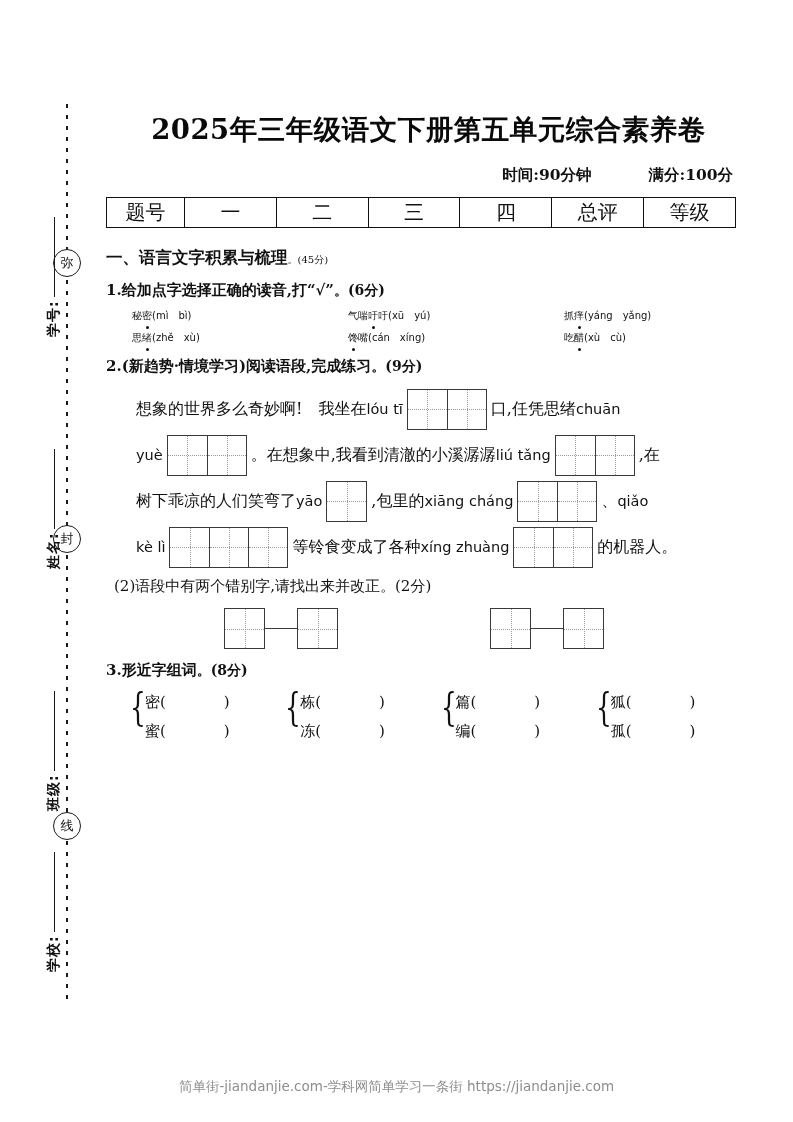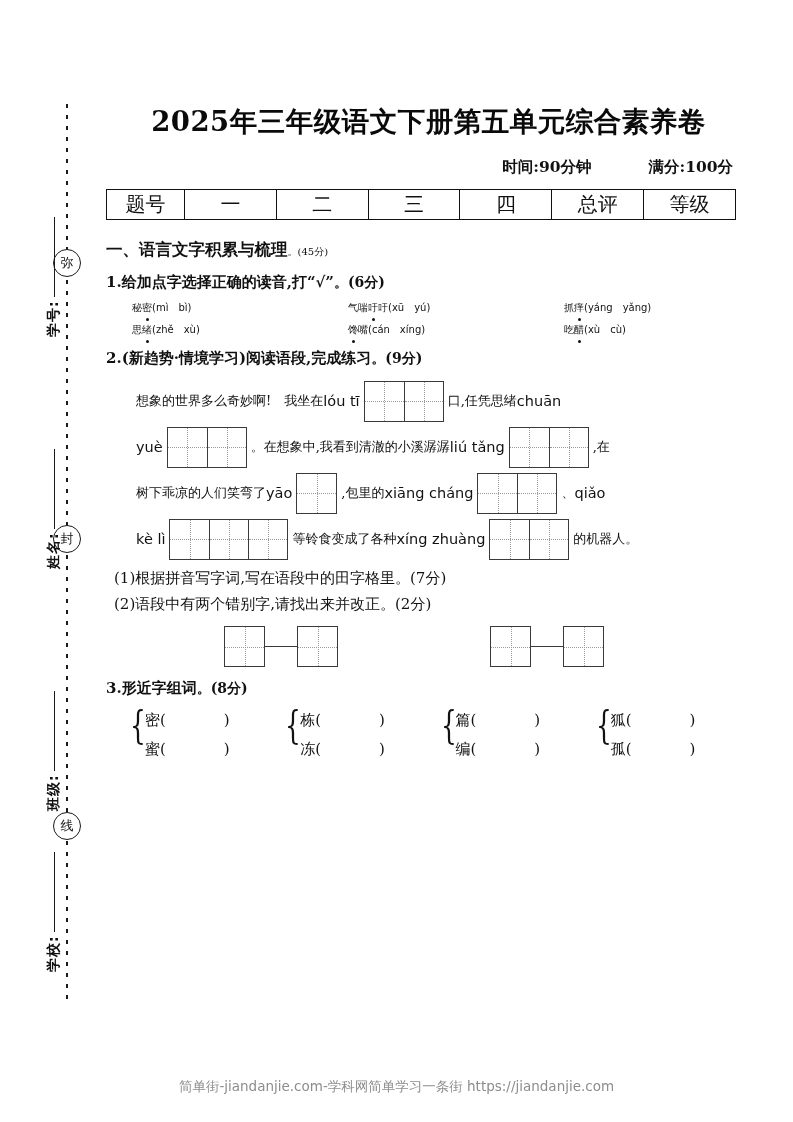--- a/index.html
+++ b/index.html
@@ -48,21 +48,21 @@
     display:block; flex:1; height:0; border-bottom:1.6px solid #1a1a1a;
     min-width:52px;
   }
   .seal-field.f1{ top:268px; }
   .seal-field.f2{ top:500px; }
   .seal-field.f3{ top:742px; }
   .seal-field.f4{ top:903px; }
 
   
   .sheet{
-    position:absolute; left:96px; top:0; width:697px; height:812px;
+    position:absolute; left:96px; top:8px; width:697px; height:812px;
     padding:0 42px 16px 10px;
   }
 
   h1.paper-title{
     margin:0; padding-top:104px;
     font-family:"DejaVu Serif","Liberation Serif",serif;
     font-size:27.5px; font-weight:700; letter-spacing:0.5px;
     text-align:center; white-space:nowrap;
     color:#0a0a0a;
   }
@@ -147,21 +147,21 @@
     font-family:"DejaVu Sans","Liberation Sans",sans-serif;
     font-size:15px;
   }
   .pline{
     display:flex; align-items:center;
     min-height:46px;
     white-space:nowrap;
   }
   .pline .han{
     font-family:"DejaVu Serif","Liberation Serif",serif;
-    font-size:13px;
+    font-size:16px;
   }
   .pline .py{
     font-family:"DejaVu Sans","Liberation Sans",sans-serif;
     font-size:14.5px;
   }
   .pline .sp{ display:inline-block; width:4px; }
 
   .subq{
     margin-top:7px; padding-left:8px;
     font-family:"DejaVu Serif","Liberation Serif",serif;
@@ -356,21 +356,20 @@
           <span class="sp"></span>
           <span class="han">等铃食变成了各种</span>
           <span class="py">xíng zhuàng</span>
           <span class="sp"></span>
           <span class="tzg"><span class="cell"></span><span class="cell"></span></span>
           <span class="sp"></span>
           <span class="han">的机器人。</span>
         </div>
       </div>
 
-    <div class="subq">(1)根据拼音写字词,写在语段中的田字格里。(7分)</div>
     <div class="subq">(2)语段中有两个错别字,请找出来并改正。(2分)</div>
 
     <div class="fixrow">
       <div class="fixpair">
         <span class="tzg"><span class="cell"></span></span>
         <span class="arrow"></span>
         <span class="tzg"><span class="cell"></span></span>
       </div>
       <span class="fixgap"></span>
       <div class="fixpair">

